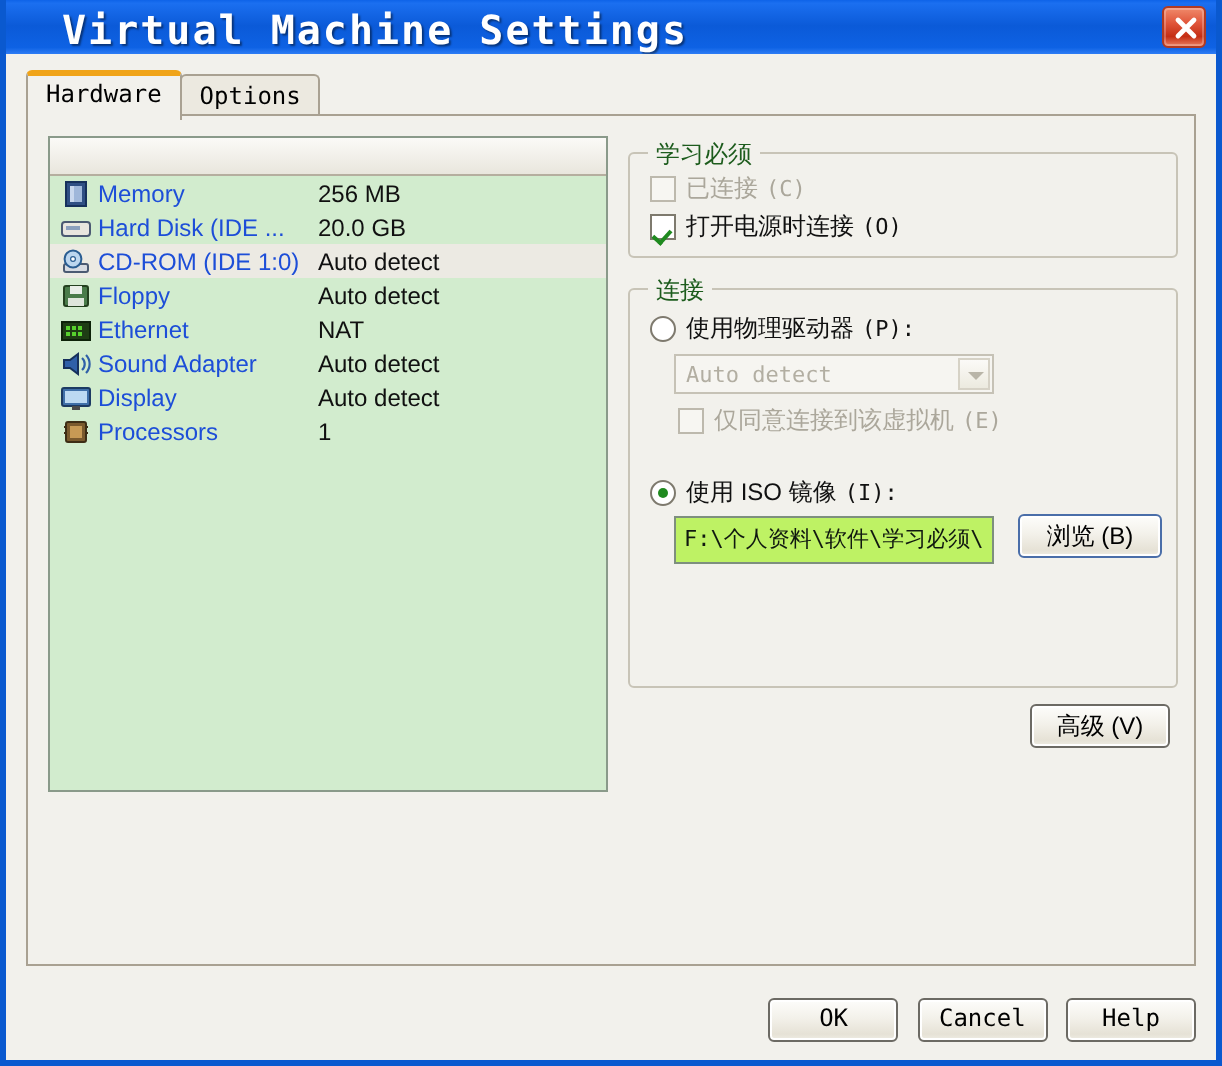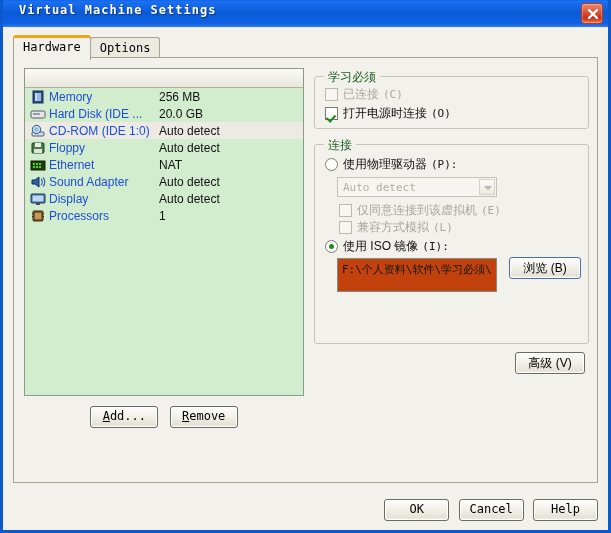--- a/index.html
+++ b/index.html
@@ -18,24 +18,24 @@
     border:3px solid #0a59cf;
     border-top:none;
     background:#f2f1ec;
   }
   .titlebar{
     position:relative;height:27px;
     background:linear-gradient(to bottom,#0e63e8 0%,#1b6ff0 6%,#0b5ad8 48%,#0e62e4 88%,#2e7df5 100%);
     border-bottom:1px solid #0a4cb5;
   }
   .title-text{
-    position:absolute;left:16px;top:3px;
+    position:absolute;left:28px;top:3px;
     color:#ffffff;
     font-family:"DejaVu Sans Mono","Liberation Mono",monospace;
-    font-size:12px;font-weight:bold;
+    font-size:20px;font-weight:bold;
     letter-spacing:1px;
     text-shadow:1px 1px 1px rgba(0,0,0,.45);
     white-space:nowrap;
   }
   .close-btn{
     position:absolute;right:5px;top:3px;width:22px;height:21px;
     box-sizing:border-box;
     border:1px solid #b03a22;
     border-radius:3px;
     background:linear-gradient(to bottom,#f08a6b 0%,#e0553a 40%,#c42e14 75%,#e97b5d 100%);
@@ -203,22 +203,22 @@
   }
   .combo .arrow:after{
     content:"";position:absolute;left:4px;top:6px;
     border-left:4px solid transparent;border-right:4px solid transparent;
     border-top:4px solid #b9b5a8;
   }
 
   
   .txtbox{
     position:absolute;box-sizing:border-box;
-    height:34px;
-    border:1px solid #7e8f7e;background:#c2410c;
+    height:24px;
+    border:1px solid #7e8f7e;background:#bef264;
     cursor:text;
   }
   .txtbox .v{
     position:absolute;left:4px;top:3px;
     font-family:"DejaVu Sans Mono","Liberation Mono",monospace;
     font-size:11px;color:#101810;white-space:nowrap;
   }
 
   .btn2{
     position:absolute;box-sizing:border-box;
@@ -356,24 +356,20 @@
                   <rect x="2" y="7" width="1" height="1" fill="#3d2d15"></rect>
                   <rect x="13" y="4" width="1" height="1" fill="#3d2d15"></rect>
                   <rect x="13" y="7" width="1" height="1" fill="#3d2d15"></rect>
                 </svg></span>
               <span class="nm">Processors</span>
               <span class="sm">1</span>
             </div>
           </div>
       </div>
 
-      <div class="btnrow">
-        <span class="btn"><u>A</u><span>dd...</span></span>
-        <span class="btn"><u>R</u><span>emove</span></span>
-      </div>
 
       <div class="rightcol">
 
         <div class="group" id="grp-status">
           <span class="glabel">学习必须</span>
 
           <div class="row" style="left:10px;top:9px;">
             <span class="cb disabled"></span>
             <span class="lbl disabled">已连接</span>
             <span class="lbl disabled mn" style="margin-left:4px;">(C)</span>
@@ -399,25 +395,20 @@
             <span class="txt">Auto detect</span>
             <span class="arrow"></span>
           </div>
 
           <div class="row" style="left:24px;top:57px;">
             <span class="cb disabled"></span>
             <span class="lbl disabled">仅同意连接到该虚拟机</span>
             <span class="lbl disabled mn" style="margin-left:4px;">(E)</span>
           </div>
 
-          <div class="row" style="left:24px;top:74px;">
-            <span class="cb disabled"></span>
-            <span class="lbl disabled">兼容方式模拟</span>
-            <span class="lbl disabled mn" style="margin-left:4px;">(L)</span>
-          </div>
 
           <div class="row" style="left:10px;top:93px;">
             <span class="rd checked"></span>
             <span class="lbl">使用 ISO 镜像</span>
             <span class="lbl mn" style="margin-left:4px;">(I):</span>
           </div>
 
           <div class="txtbox" style="left:22px;top:113px;width:160px;">
             <span class="v">F:\个人资料\软件\学习必须\</span>
           </div>

